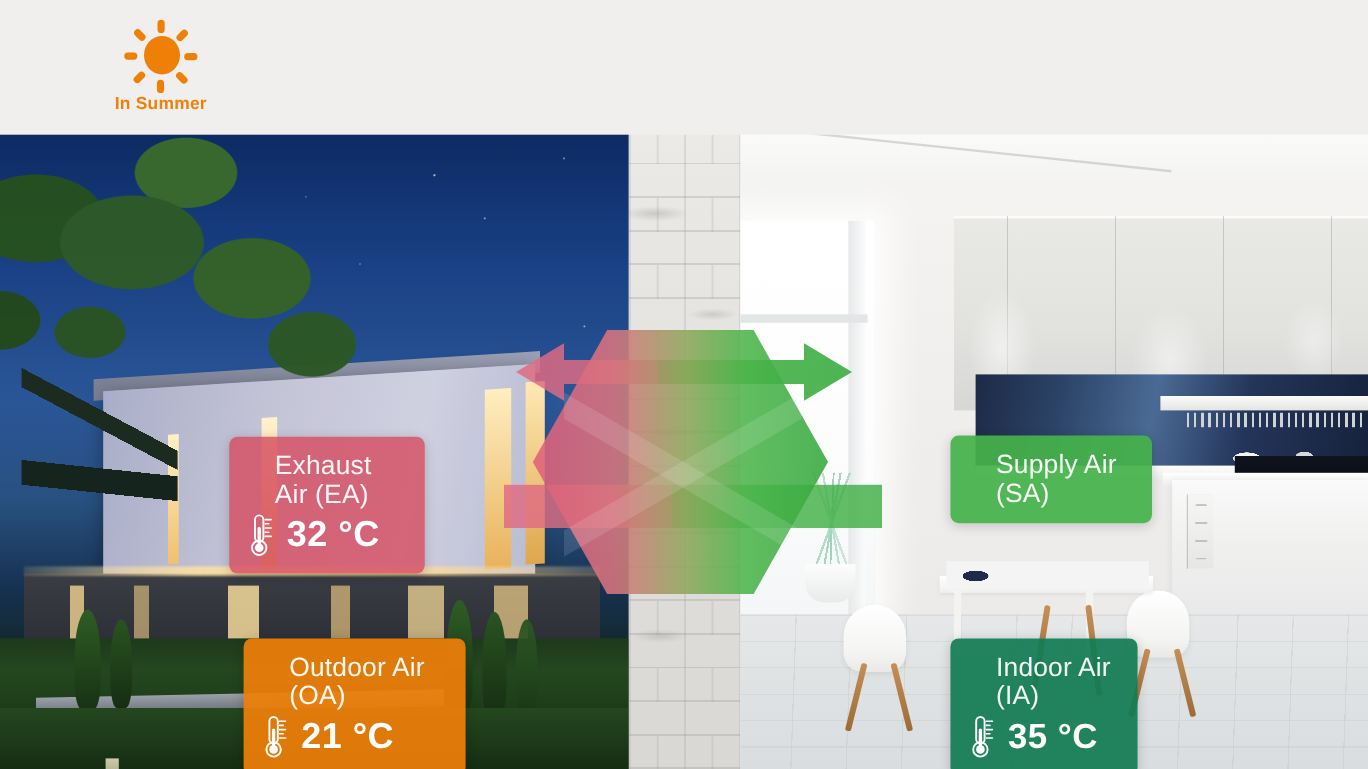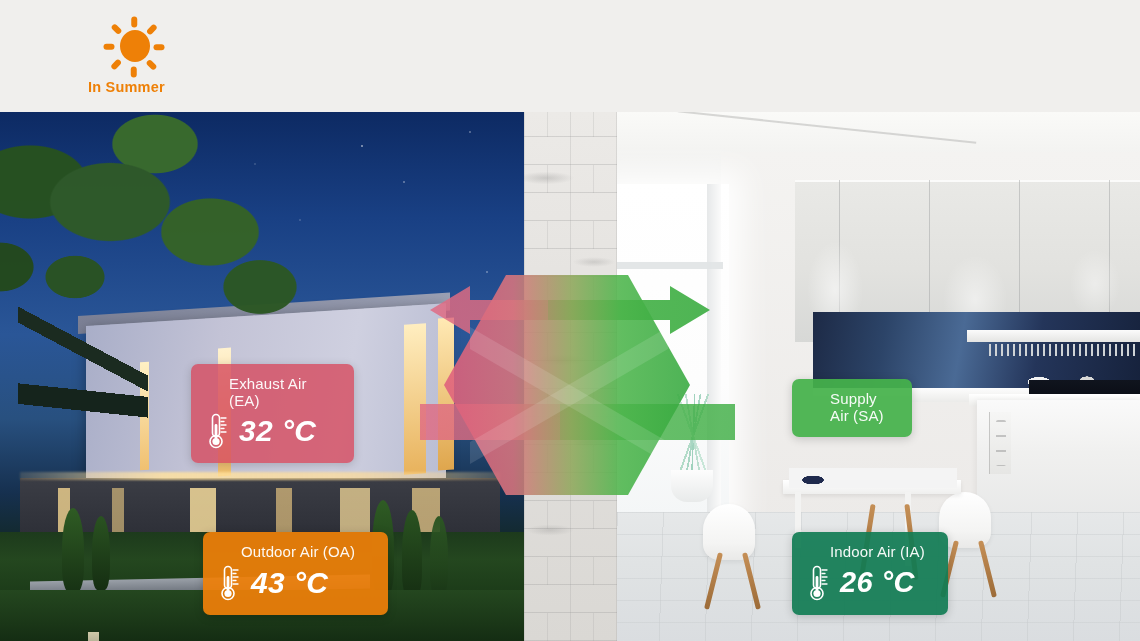--- a/index.html
+++ b/index.html
@@ -18,21 +18,21 @@
 
   
   .header {
     position: absolute; left: 0; top: 0;
     width: 1140px; height: 112px;
     background: #f0efed;
     display: flex; align-items: center;
   }
   .season-block {
     position: absolute; left: 88px; top: 16px;
-    width: 92px; text-align: left;
+    width: 92px; text-align: center;
   }
   .sun {
     position: relative; width: 68px; height: 62px; margin: 0 auto;
   }
   .sun-core {
     position: absolute; left: 20px; top: 14px;
     width: 30px; height: 32px; border-radius: 50%;
     background: #ee8007;
   }
   .ray {
@@ -344,34 +344,34 @@
 
   
   .badge {
     position:absolute;
     border-radius: 7px;
     padding: 12px 18px 13px 16px;
     color:#fff;
     box-shadow: 0 2px 10px rgba(0,0,0,.18);
   }
   .badge .b-title {
-    font-size:15px; font-weight:400; color:rgba(255,255,255,.95);
+    font-size:22px; font-weight:400; color:rgba(255,255,255,.95);
     letter-spacing:.15px; margin-left:22px; line-height:1.1;
   }
   .badge .b-row {
-    display:flex; align-items:center; gap:10px; margin-top:3px;font-style:italic;
+    display:flex; align-items:center; gap:10px; margin-top:3px;
   }
   .badge .b-val {
     font-size:30px; font-weight:bold; letter-spacing:.4px; line-height:1;
   }
   .thermo { width:22px; height:38px; flex:0 0 22px; }
 
   #badge-ea { left:191px; top:252px; width:163px; background: rgba(214, 74, 94, .80); }
   #badge-oa { left:203px; top:420px; width:185px; background: rgba(238,127,9,.93); }
-  #badge-sa { left:792px; top:251px; width:120px; background: rgba(69,178,74,.93); margin-top: 16px; }
+  #badge-sa { left:792px; top:251px; width:168px; background: rgba(69,178,74,.93); }
   #badge-ia { left:792px; top:420px; width:156px; background: rgba(18,124,84,.93); }
   #badge-sa .b-val, #badge-ia .b-val { font-size:29px; }
 </style>
 </head>
 <body>
 
 <div class="stage">
 
   <div class="header">
 
@@ -536,21 +536,21 @@
           <rect x="7.6" y="12" width="2.8" height="15" rx="1.4" fill="#fff"></rect>
           <circle cx="9" cy="29.5" r="3.6" fill="#fff"></circle>
           <g stroke="#fff" stroke-width="1.3" stroke-linecap="round">
             <line x1="14" y1="6" x2="19" y2="6"></line>
             <line x1="14" y1="9.5" x2="17" y2="9.5"></line>
             <line x1="14" y1="13" x2="19" y2="13"></line>
             <line x1="14" y1="16.5" x2="17" y2="16.5"></line>
             <line x1="14" y1="20" x2="19" y2="20"></line>
           </g>
         </svg>
-        <span class="b-val">43 °C</span>
+        <span class="b-val">21 °C</span>
       </div>
     </div>
 
     <div class="badge" id="badge-sa">
       <div class="b-title">Supply Air (SA)</div>
     </div>
 
     <div class="badge" id="badge-ia">
       <div class="b-title">Indoor Air (IA)</div>
       <div class="b-row">
@@ -560,18 +560,18 @@
           <rect x="7.6" y="12" width="2.8" height="15" rx="1.4" fill="#fff"></rect>
           <circle cx="9" cy="29.5" r="3.6" fill="#fff"></circle>
           <g stroke="#fff" stroke-width="1.3" stroke-linecap="round">
             <line x1="14" y1="6" x2="19" y2="6"></line>
             <line x1="14" y1="9.5" x2="17" y2="9.5"></line>
             <line x1="14" y1="13" x2="19" y2="13"></line>
             <line x1="14" y1="16.5" x2="17" y2="16.5"></line>
             <line x1="14" y1="20" x2="19" y2="20"></line>
           </g>
         </svg>
-        <span class="b-val">26 °C</span>
+        <span class="b-val">35 °C</span>
       </div>
     </div>
 
   </div>
 </div>
 
 </body></html>

